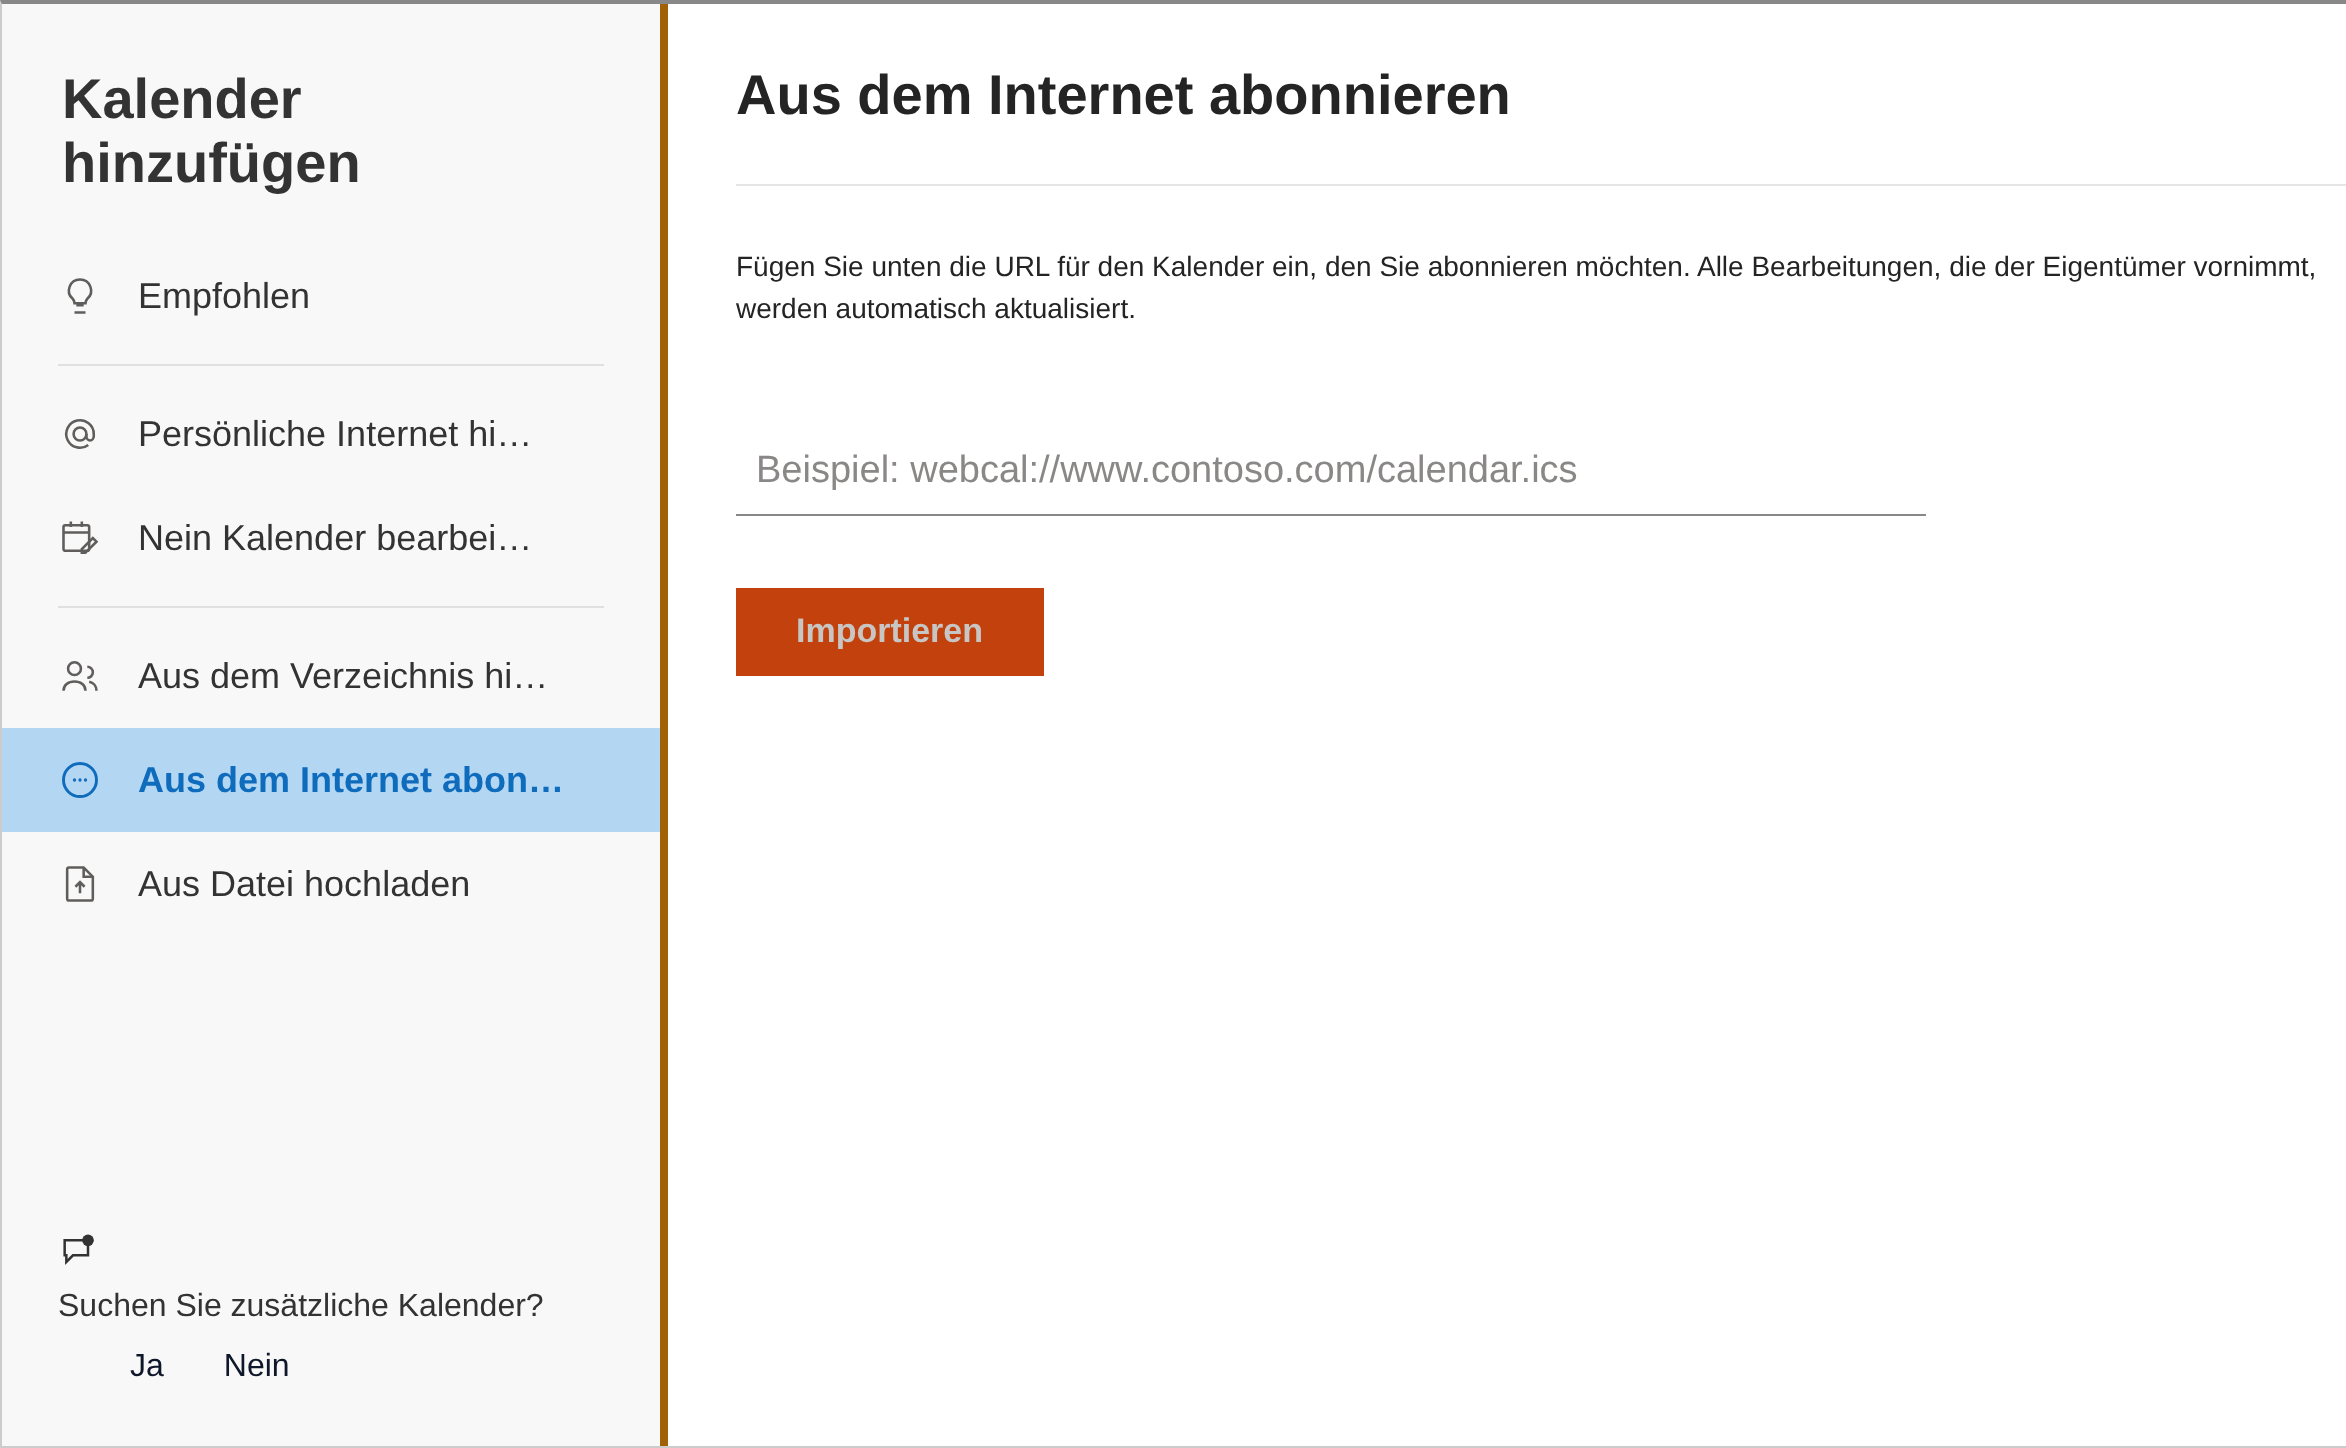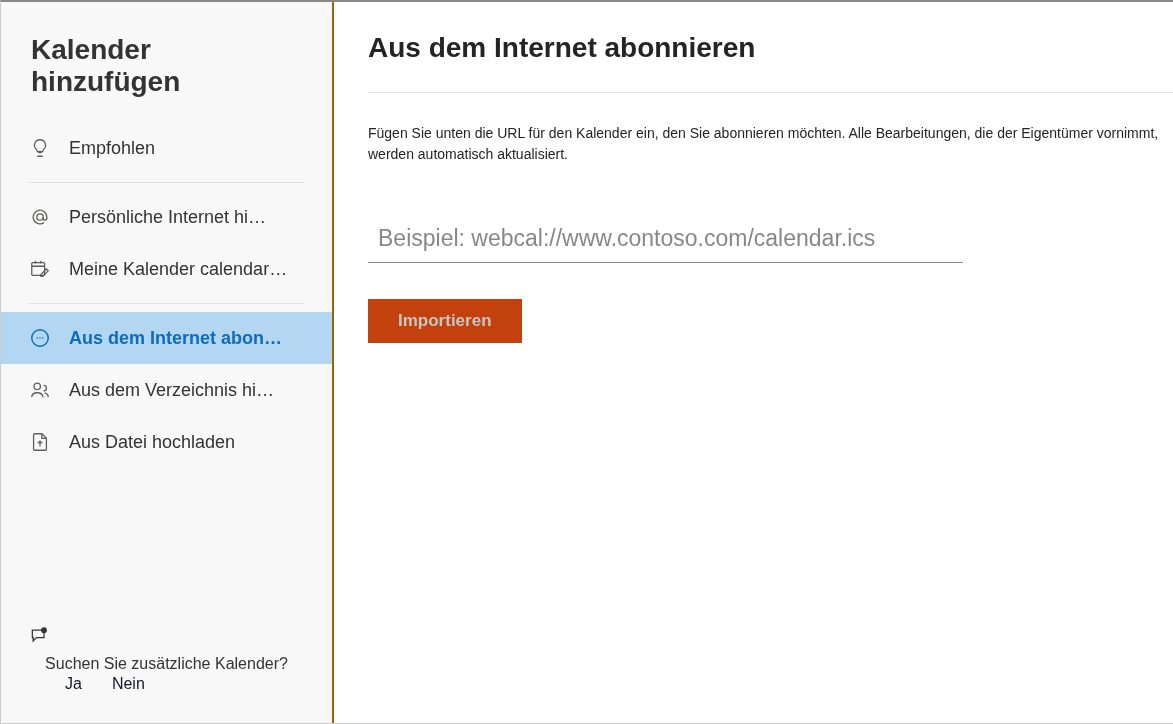--- a/index.html
+++ b/index.html
@@ -17,21 +17,21 @@
       border-left: 1px solid #ccc;
       border-bottom: 1px solid #ccc;
       overflow: hidden;
     }
     .sidebar {
       width: 333px;
       background: #f8f8f8;
       padding: 0;
       display: flex;
       flex-direction: column;
-      border-right: 2px solid #a16207;
+      border-right: 4px solid #a16207;
     }
     .sidebar-title {
       font-size: 28px;
       font-weight: 600;
       color: #333;
       padding: 32px 30px 24px 30px;
     }
     .nav-group {
       padding: 0 14px;
     }
@@ -76,21 +76,21 @@
       margin-top: auto;
       padding: 14px 28px 30px 28px;
       color: #333;
     }
     .feedback-icon {
       margin-bottom: 6px;
     }
     .feedback-question {
       font-size: 16px;
       line-height: 1.45;
-      text-align: center;
+      margin-bottom: 10px;
     }
     .feedback-actions {
       display: flex;
       gap: 30px;
       padding-left: 36px;
     }
     .feedback-actions a {
       color: #0f172a;
       text-decoration: none;
       font-size: 16px;
@@ -115,21 +115,21 @@
     .description {
       font-size: 14px;
       color: #242424;
       line-height: 1.5;
       margin-bottom: 54px;
     }
     .url-input {
       width: 595px;
       border: none;
       border-bottom: 1.5px solid #8a8886;
-      font-size: 23px;
+      font-size: 19px;
       padding: 6px 10px 10px 10px;
       outline: none;
       background: transparent;
       color: #c2410c;
     }
     .url-input::placeholder {
       color: #8a8886;
     }
     .import-btn {
       display: inline-block;
@@ -175,46 +175,46 @@
       <span class="label">Persönliche Internet hi…</span>
     </div>
     <div class="nav-item">
       <span class="icon">
         <svg width="22" height="22" viewBox="0 0 24 24" fill="none" stroke="#605e5c" stroke-width="1.4">
           <rect x="3" y="5" width="14" height="14" rx="1"></rect>
           <path d="M3 9h14M7 3v3M13 3v3"></path>
           <path d="M15 20l6-6-2-2-6 6v2h2z"></path>
         </svg>
       </span>
-      <span class="label">Meine Kalender calendar…</span>
+      <span class="label">Nein Kalender bearbei…</span>
     </div>
   </div>
   <div class="divider"></div>
 
   <div class="nav-group">
+    <div class="nav-item">
+      <span class="icon">
+        <svg width="22" height="22" viewBox="0 0 24 24" fill="none" stroke="#605e5c" stroke-width="1.4">
+          <circle cx="9" cy="8" r="3.5"></circle>
+          <path d="M3 20c0-3 2.5-5 6-5s6 2 6 5"></path>
+          <path d="M16 7a3 3 0 0 1 0 6M21 20c0-2.5-1.7-4.4-4-4.9"></path>
+        </svg>
+      </span>
+      <span class="label">Aus dem Verzeichnis hi…</span>
+    </div>
     <div class="nav-item selected">
       <span class="icon">
         <svg width="22" height="22" viewBox="0 0 24 24" fill="none" stroke="#0F6CBD" stroke-width="1.6">
           <circle cx="12" cy="12" r="9"></circle>
           <circle cx="9" cy="12" r="0.9" fill="#0F6CBD" stroke="none"></circle>
           <circle cx="12" cy="12" r="0.9" fill="#0F6CBD" stroke="none"></circle>
           <circle cx="15" cy="12" r="0.9" fill="#0F6CBD" stroke="none"></circle>
         </svg>
       </span>
       <span class="label">Aus dem Internet abon…</span>
-    </div>
-    <div class="nav-item">
-      <span class="icon">
-        <svg width="22" height="22" viewBox="0 0 24 24" fill="none" stroke="#605e5c" stroke-width="1.4">
-          <circle cx="9" cy="8" r="3.5"></circle>
-          <path d="M3 20c0-3 2.5-5 6-5s6 2 6 5"></path>
-          <path d="M16 7a3 3 0 0 1 0 6M21 20c0-2.5-1.7-4.4-4-4.9"></path>
-        </svg>
-      </span>
-      <span class="label">Aus dem Verzeichnis hi…</span>
     </div>
     <div class="nav-item">
       <span class="icon">
         <svg width="22" height="22" viewBox="0 0 24 24" fill="none" stroke="#605e5c" stroke-width="1.4">
           <path d="M14 3H6a1 1 0 0 0-1 1v16a1 1 0 0 0 1 1h12a1 1 0 0 0 1-1V8l-5-5z"></path>
           <path d="M14 3v5h5M12 17v-6M9.5 13.5L12 11l2.5 2.5"></path>
         </svg>
       </span>
       <span class="label">Aus Datei hochladen</span>
     </div>

